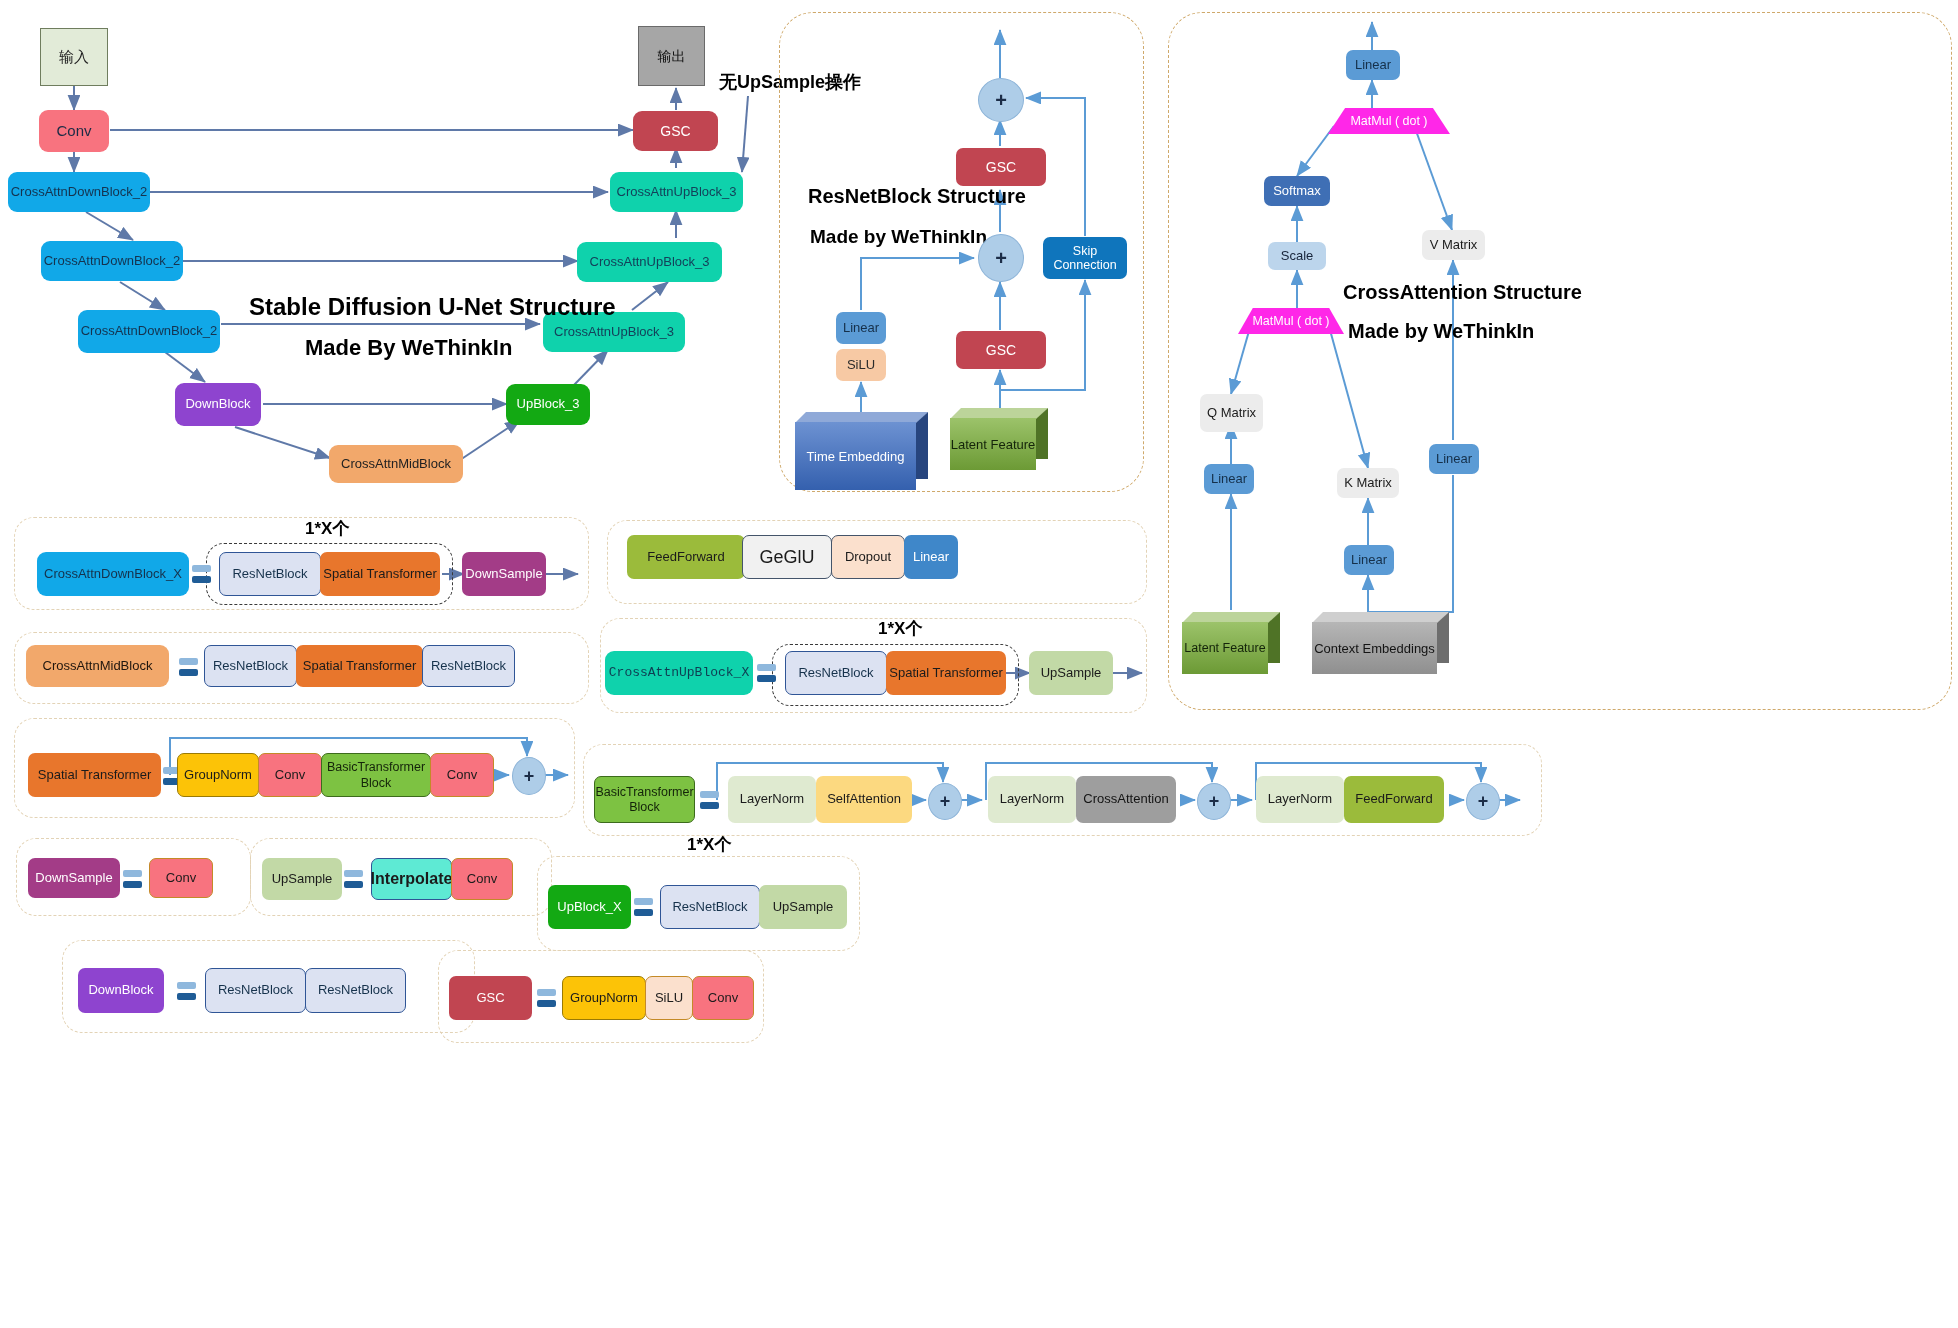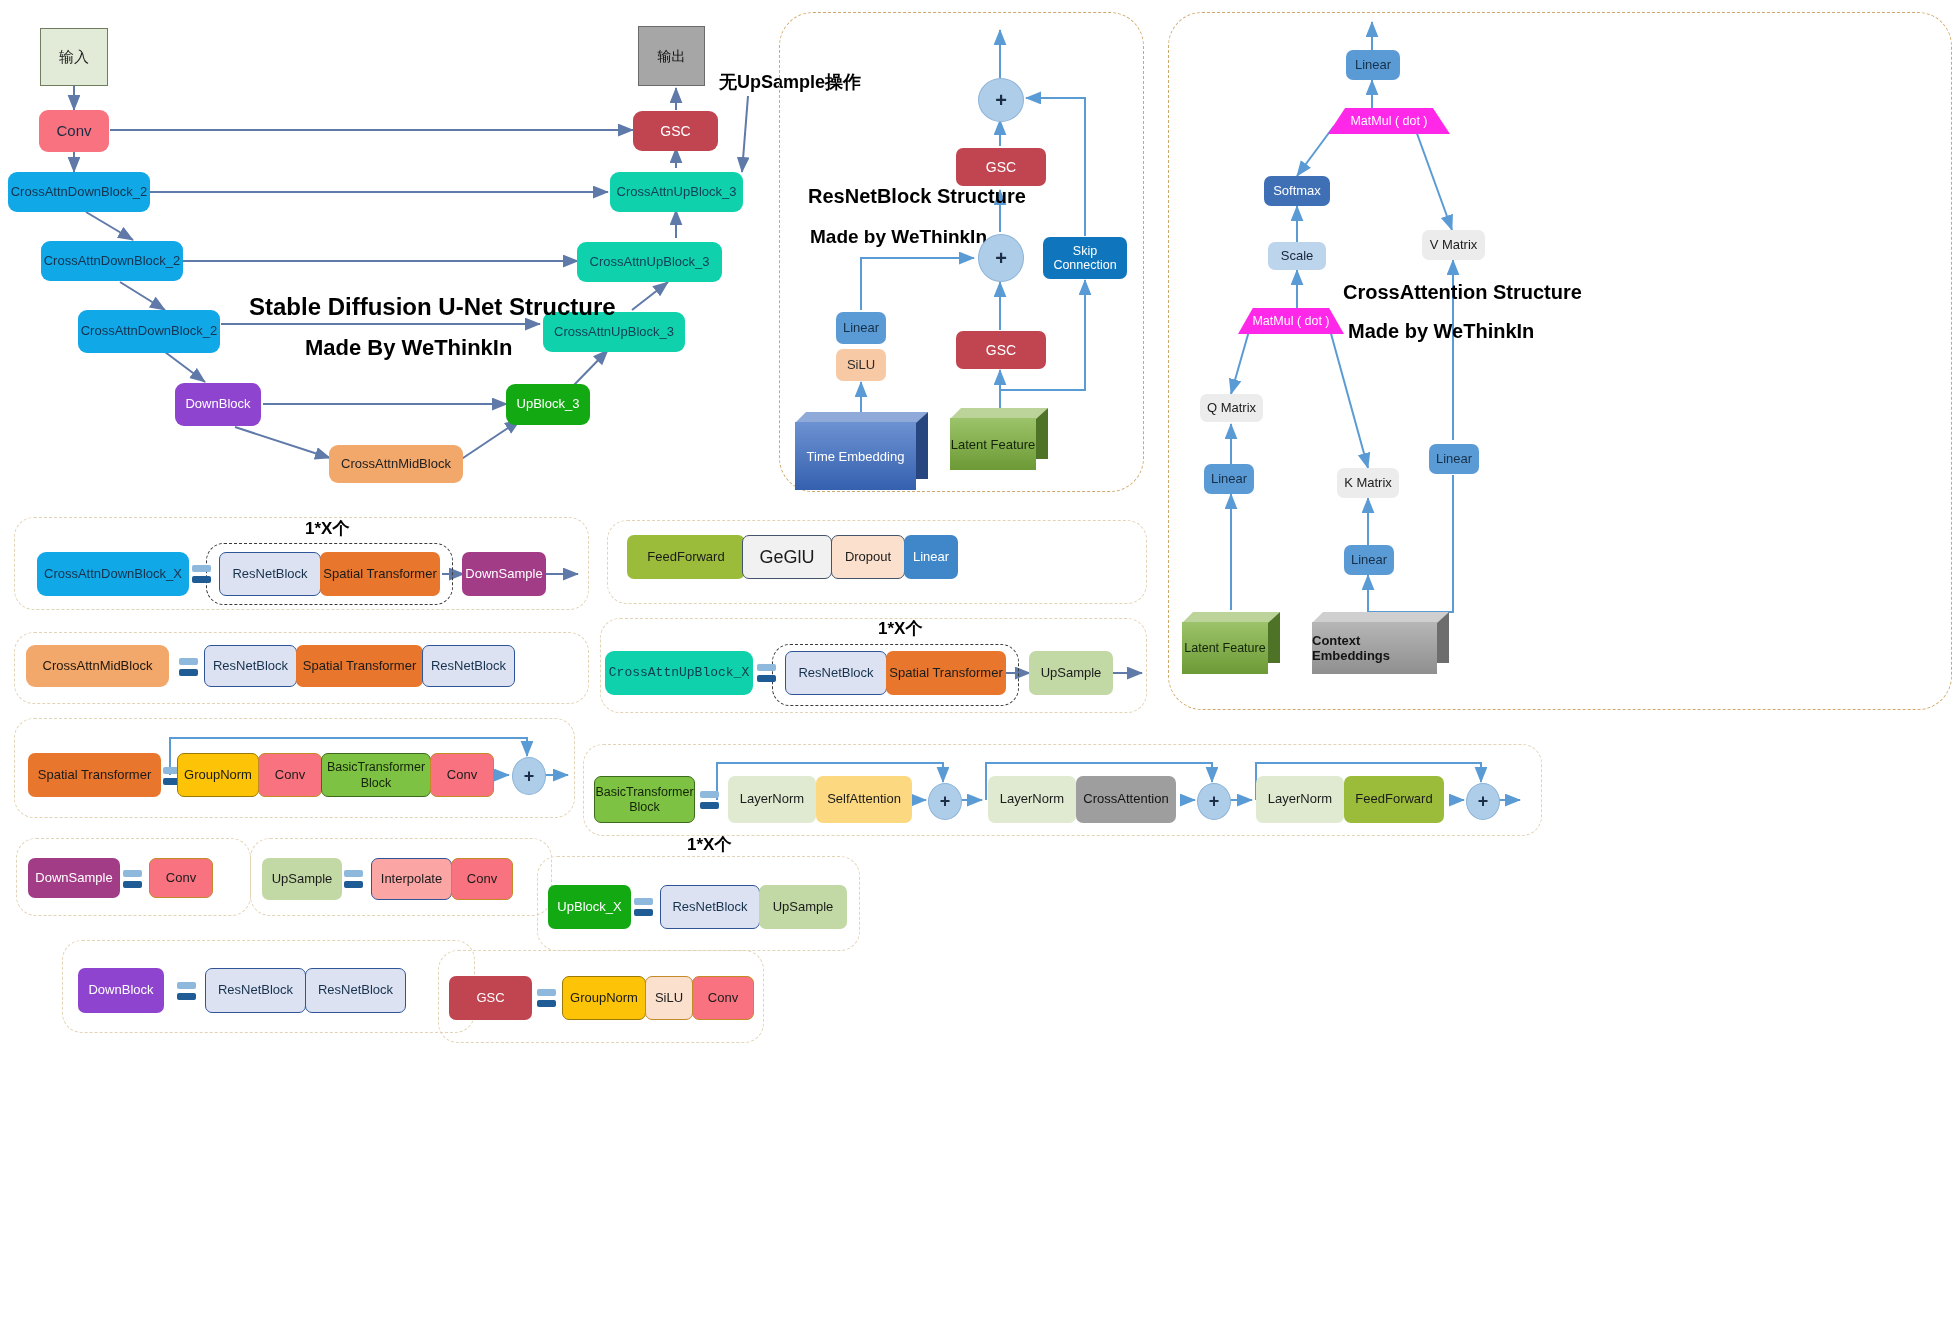--- a/index.html
+++ b/index.html
@@ -197,37 +197,37 @@
   <div class="node rr-sm" style="left:1346px;top:50px;width:54px;height:30px;background:#5b9bd5;color:#15304a;font-size:13px;">Linear</div>
 
   <div class="trap" style="left:1328px;top:108px;width:122px;height:26px;font-size:12.5px;">MatMul ( dot )</div>
 
   <div class="node rr-sm" style="left:1264px;top:176px;width:66px;height:30px;background:#3f6fb5;color:#fff;font-size:13px;">Softmax</div>
   <div class="node rr-sm" style="left:1268px;top:242px;width:58px;height:28px;background:#bcd5ec;color:#17243a;font-size:13px;">Scale</div>
 
   <div class="trap" style="left:1238px;top:308px;width:106px;height:26px;font-size:12.5px;">MatMul ( dot )</div>
 
   <div class="node rr-sm" style="left:1422px;top:230px;width:63px;height:30px;background:#ececec;color:#1c1c1c;font-size:13px;">V Matrix</div>
-  <div class="node rr-sm" style="left:1200px;top:394px;width:63px;height:28px;background:#ececec;color:#1c1c1c;font-size:13px;">Q Matrix</div>
+  <div class="node rr-sm" style="left:1200px;top:394px;width:63px;height:38px;background:#ececec;color:#1c1c1c;font-size:13px;">Q Matrix</div>
   <div class="node rr-sm" style="left:1337px;top:468px;width:62px;height:30px;background:#ececec;color:#1c1c1c;font-size:13px;">K Matrix</div>
 
   <div class="node rr-sm" style="left:1204px;top:464px;width:50px;height:30px;background:#5b9bd5;color:#15304a;font-size:13px;">Linear</div>
   <div class="node rr-sm" style="left:1344px;top:545px;width:50px;height:30px;background:#5b9bd5;color:#15304a;font-size:13px;">Linear</div>
   <div class="node rr-sm" style="left:1429px;top:444px;width:50px;height:30px;background:#5b9bd5;color:#15304a;font-size:13px;">Linear</div>
 
   <div class="cube" style="left:1182px;top:612px;width:98px;height:62px;">
     <div class="top" style="background:#bcd49a;"></div>
     <div class="side" style="background:#4f7326;"></div>
     <div class="face" style="background:linear-gradient(180deg,#9cc36a 0%,#6c9a35 100%);color:#14240a;font-size:12.5px;">Latent Feature</div>
   </div>
 
   <div class="cube" style="left:1312px;top:612px;width:137px;height:62px;">
     <div class="top" style="background:#cfcfcf;"></div>
     <div class="side" style="background:#6d6d6d;"></div>
-    <div class="face" style="background:linear-gradient(180deg,#b6b6b6 0%,#8f8f8f 100%);color:#141414;font-size:13px;font-weight:bold;">Context Embeddings</div>
+    <div class="face" style="background:linear-gradient(180deg,#b6b6b6 0%,#8f8f8f 100%);color:#141414;font-size:13px;">Context Embeddings</div>
   </div>
 
   <div class="panel-soft" style="left:14px;top:517px;width:575px;height:93px;"></div>
   <div class="titletxt" style="left:305px;top:517px;font-size:17px;">1*X个</div>
   <div class="panel-dot" style="left:206px;top:543px;width:247px;height:62px;"></div>
 
   <div class="node rr" style="left:37px;top:552px;width:152px;height:44px;background:#11a8e8;color:#16324c;font-size:13px;">CrossAttnDownBlock_X</div>
   <div class="eqsign" style="left:192px;top:560px;width:19px;height:28px;">
       <i></i>
       <i></i>
@@ -309,21 +309,21 @@
       <i></i>
     </div>
   <div class="node rr-sm" style="left:149px;top:858px;width:64px;height:40px;background:#f8737f;border:1px solid #c48a27;color:#1b1b1b;font-size:13px;">Conv</div>
 
   <div class="panel-soft" style="left:250px;top:838px;width:302px;height:78px;"></div>
   <div class="node rr-sm" style="left:262px;top:858px;width:80px;height:42px;background:#c2d9a6;color:#1b1b1b;font-size:13px;">UpSample</div>
   <div class="eqsign" style="left:344px;top:866px;width:19px;height:26px;">
       <i></i>
       <i></i>
     </div>
-  <div class="node rr-sm" style="left:371px;top:858px;width:81px;height:42px;background:#fca5a5;border:1px solid #2f5596;color:#1b1b1b;font-size:13px;">Interpolate</div>
+  <div class="node rr-sm" style="left:371px;top:858px;width:81px;height:42px;background:#5eead4;border:1px solid #2f5596;color:#1b1b1b;font-size:16px;font-weight:bold;">Interpolate</div>
   <div class="node rr-sm" style="left:451px;top:858px;width:62px;height:42px;background:#f8737f;border:1px solid #c48a27;color:#1b1b1b;font-size:13px;">Conv</div>
 
   <div class="panel-soft" style="left:537px;top:856px;width:323px;height:95px;"></div>
   <div class="titletxt" style="left:687px;top:833px;font-size:17px;">1*X个</div>
   <div class="node rr-sm" style="left:548px;top:885px;width:83px;height:44px;background:#13a913;color:#fff;font-size:13px;">UpBlock_X</div>
   <div class="eqsign" style="left:634px;top:894px;width:19px;height:26px;">
       <i></i>
       <i></i>
     </div>
   <div class="node rr-sm" style="left:660px;top:885px;width:100px;height:44px;background:#dce2f2;border:1px solid #2f5596;color:#16324c;font-size:13px;">ResNetBlock</div>

